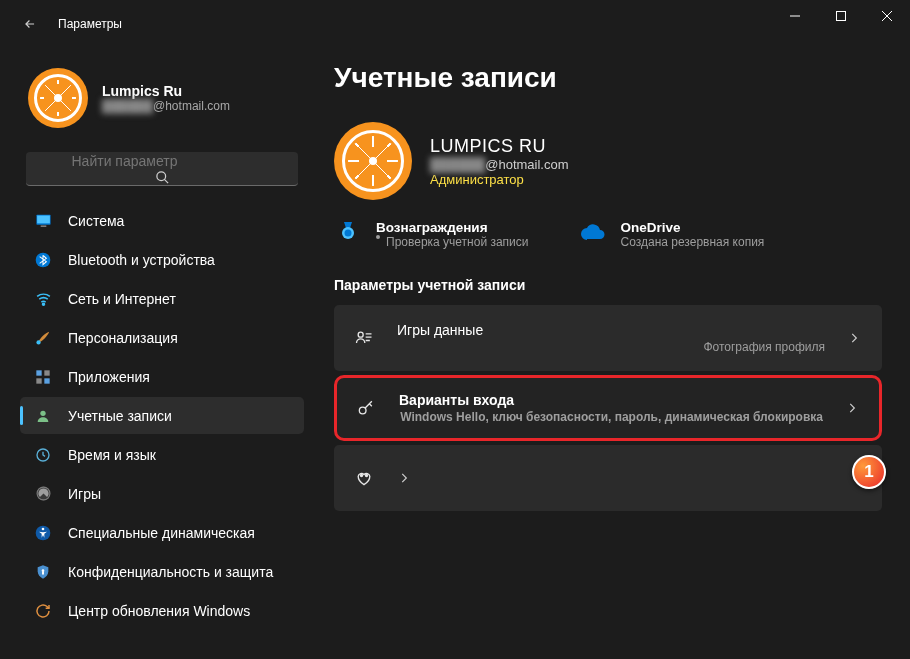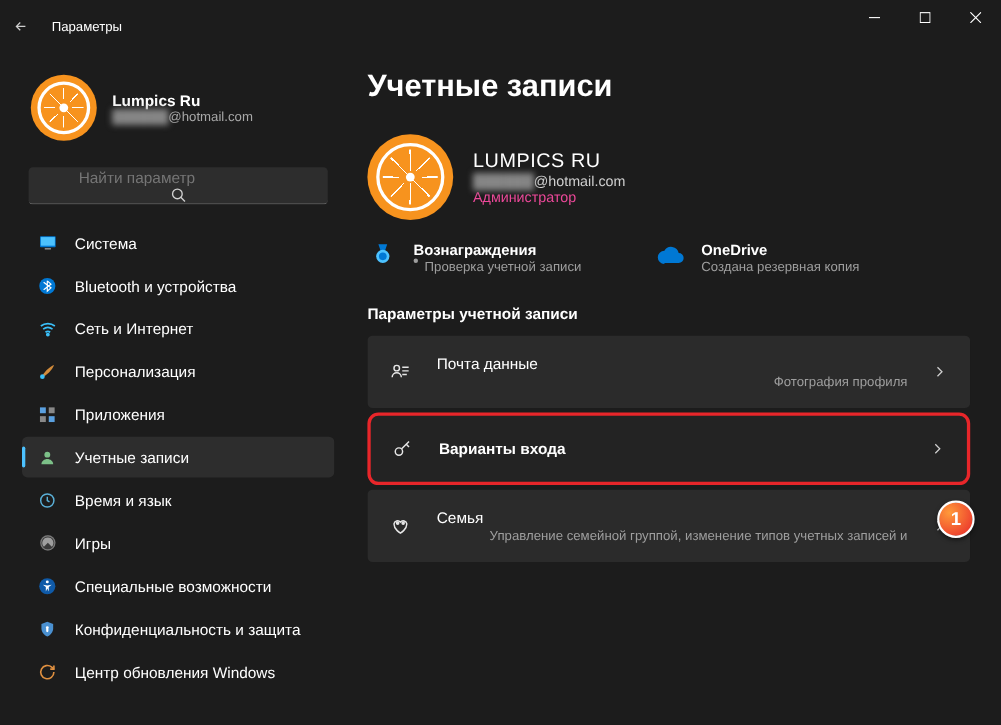--- a/index.html
+++ b/index.html
@@ -10,21 +10,21 @@
     font-size: 14px;
     width: 910px;
     height: 659px;
     overflow: hidden;
     position: relative;
   }
   .titlebar {
     height: 48px;
     display: flex;
     align-items: center;
-    padding-left: 9px;
+    padding-left: 20px;
   }
   .back-btn {
     width: 20px; height: 20px;
     display: flex; align-items: center; justify-content: center;
     margin-right: 18px;
     color: #cfcfcf;
   }
   .title-text { font-size: 12px; color: #fff; }
   .window-controls {
     position: absolute;
@@ -135,23 +135,23 @@
   }
   .big-avatar {
     width: 78px; height: 78px; border-radius: 50%;
     background: #f7931e;
     display: flex; align-items: center; justify-content: center;
   }
   .big-avatar .orange-slice { width: 62px; height: 62px; }
   .acct-name { font-size: 18px; font-weight: 400; letter-spacing: .5px; }
   .acct-email { font-size: 13px; color: #cfcfcf; }
   .acct-email .blur { filter: blur(3px); color:#888; }
-  .acct-role { font-size: 13px; color: #ec4899; }
+  .acct-role { font-size: 13px; color: #fde047; }
   .tiles {
-    display: flex; gap: 67px; margin: 14px 0 28px 0;
+    display: flex; gap: 50px; margin: 14px 0 28px 0;
   }
   .tile { display: flex; gap: 14px; align-items: flex-start; }
   .tile-icon {
     width: 28px; height: 24px;
     display: flex; align-items: center; justify-content: center;
     font-size: 20px;
   }
   .tile-title { font-size: 13.5px; font-weight: 600; }
   .tile-sub { font-size: 12px; color: #9e9e9e; display:flex; align-items:flex-start; gap:6px;}
   .tile-sub .dot{ width:4px; height:4px; border-radius:50%; background:#9e9e9e; display:inline-block;}
@@ -321,21 +321,21 @@
         <span class="nav-label">Игры</span>
       </div>
       <div class="nav-item">
         <span class="nav-icon">
             <svg width="16" height="16" viewBox="0 0 24 24">
               <circle cx="12" cy="12" r="11" fill="#0f5aa8"></circle>
               <circle cx="12" cy="6" r="2" fill="#fff"></circle>
               <path d="M6 10l6 1 6-1-4 3v6l-2-4-2 4v-6z" fill="#fff"></path>
             </svg>
           </span>
-        <span class="nav-label">Специальные возможности</span>
+        <span class="nav-label">Специальные динамическая</span>
       </div>
       <div class="nav-item">
         <span class="nav-icon">
             <svg width="16" height="16" viewBox="0 0 24 24">
               <path d="M12 2l8 3v6c0 5-3.5 9-8 11-4.5-2-8-6-8-11V5l8-3z" fill="#4a90d0"></path>
               <circle cx="12" cy="10" r="2" fill="#fff"></circle>
               <rect x="10.5" y="11" width="3" height="5" rx="1.5" fill="#fff"></rect>
             </svg>
           </span>
         <span class="nav-label">Конфиденциальность и защита</span>
@@ -401,60 +401,57 @@
     <div class="cards">
       <div class="card">
         <span class="card-icon">
             <svg width="20" height="20" viewBox="0 0 24 24" fill="none" stroke="currentColor" stroke-width="1.6">
               <circle cx="8" cy="8" r="3"></circle>
               <path d="M3 18c0-3 2.5-5 5-5s5 2 5 5"></path>
               <path d="M14 7h7M14 11h7M14 15h5"></path>
             </svg>
           </span>
         <div class="card-text">
-          <div class="card-title">Почта данные</div>
+          <div class="card-title">Игры данные</div>
           <div class="card-sub">Фотография профиля</div>
         </div>
         <span class="chev">
             <svg width="14" height="14" viewBox="0 0 24 24" fill="none" stroke="currentColor" stroke-width="2">
               <path d="M9 5l7 7-7 7"></path>
             </svg>
           </span>
       </div>
 
       <div class="card highlight">
         <span class="card-icon">
             <svg width="20" height="20" viewBox="0 0 24 24" fill="none" stroke="currentColor" stroke-width="1.6">
               <circle cx="8" cy="15" r="4"></circle>
               <path d="M11 12l8-8M16 7l3 3"></path>
             </svg>
           </span>
         <div class="card-text">
           <div class="card-title">Варианты входа</div>
+          <div class="card-sub">Windows Hello, ключ безопасности, пароль, динамическая блокировка</div>
         </div>
         <span class="chev">
             <svg width="14" height="14" viewBox="0 0 24 24" fill="none" stroke="currentColor" stroke-width="2">
               <path d="M9 5l7 7-7 7"></path>
             </svg>
           </span>
       </div>
 
 
       <div class="card">
         <span class="card-icon">
             <svg width="20" height="20" viewBox="0 0 24 24" fill="none" stroke="currentColor" stroke-width="1.6">
               <path d="M12 20s-7-4-7-10a4 4 0 017-2 4 4 0 017 2c0 6-7 10-7 10z"></path>
               <circle cx="9" cy="9" r="1.2" fill="currentColor"></circle>
               <circle cx="15" cy="9" r="1.2" fill="currentColor"></circle>
             </svg>
           </span>
-        <div class="card-text">
-          <div class="card-title">Семья</div>
-          <div class="card-sub">Управление семейной группой, изменение типов учетных записей и</div>
-        </div>
         <span class="chev">
             <svg width="14" height="14" viewBox="0 0 24 24" fill="none" stroke="currentColor" stroke-width="2">
               <path d="M9 5l7 7-7 7"></path>
             </svg>
           </span>
       </div>
     </div>
   </main>
 </div>
 

